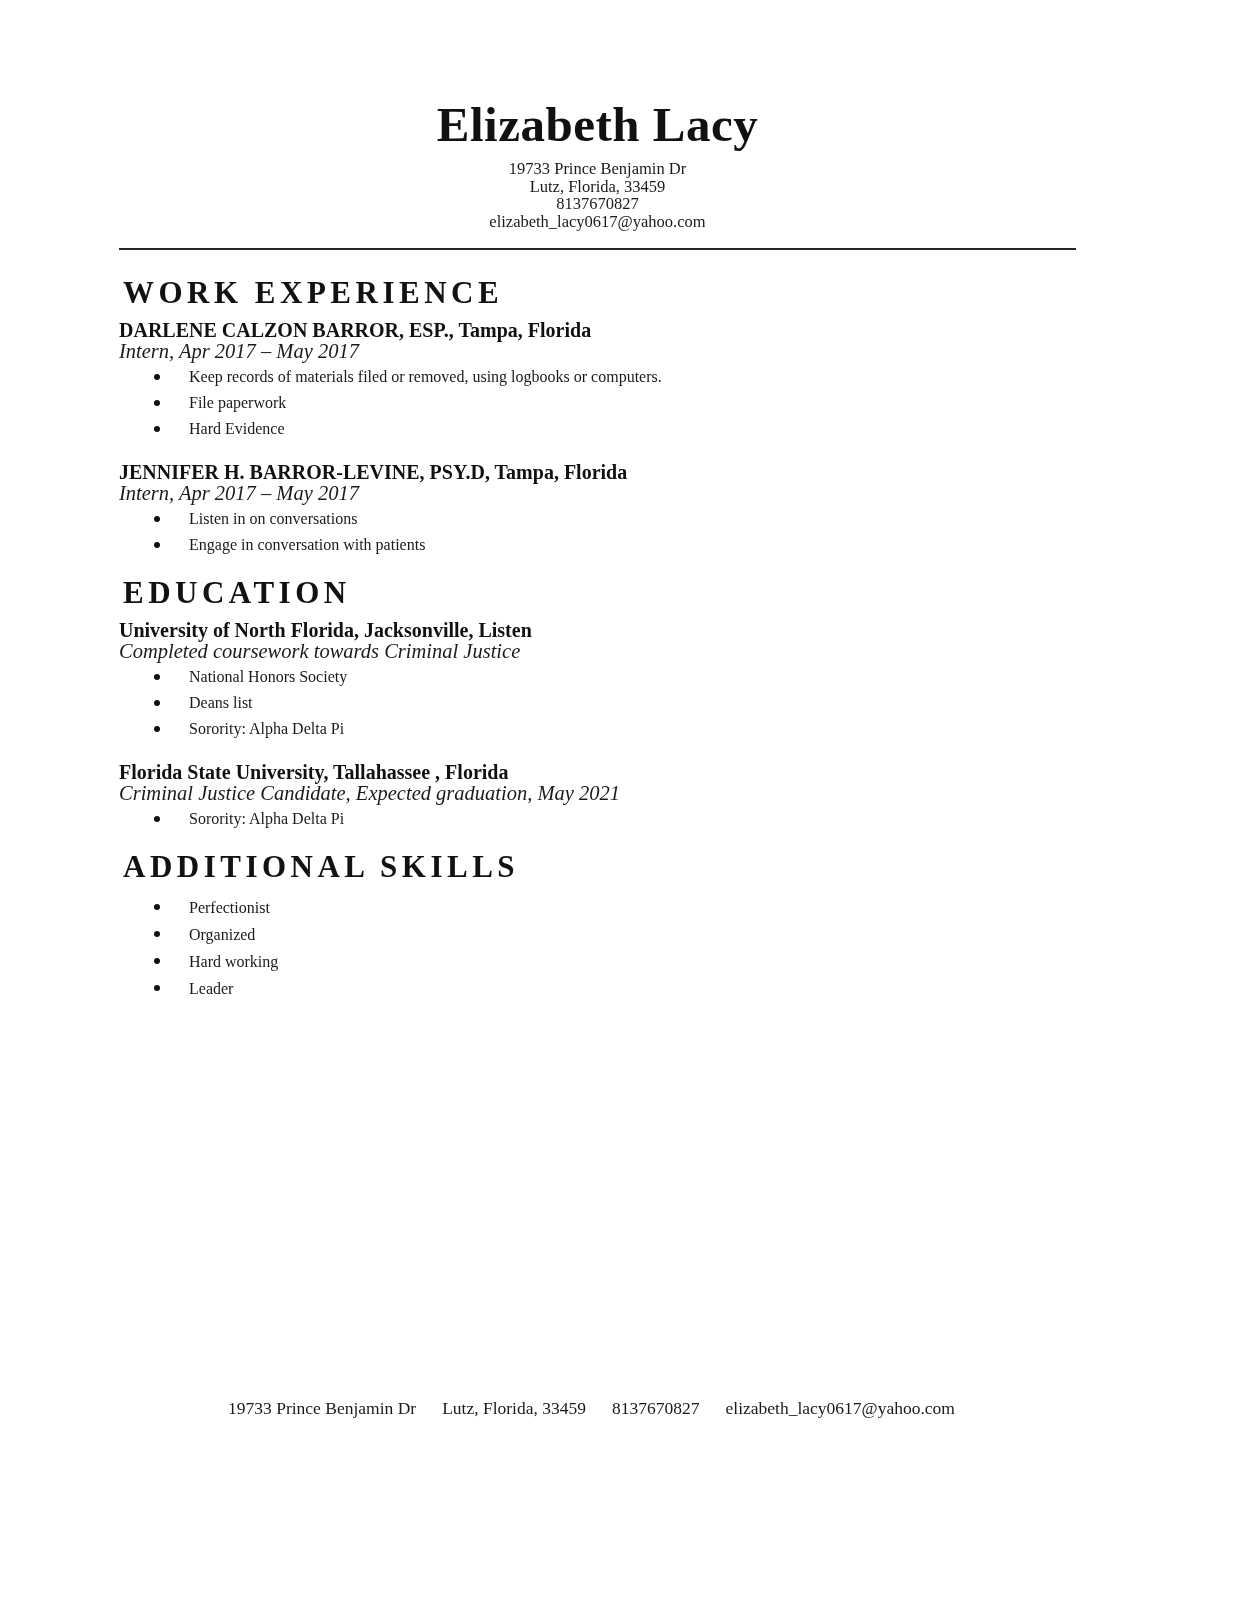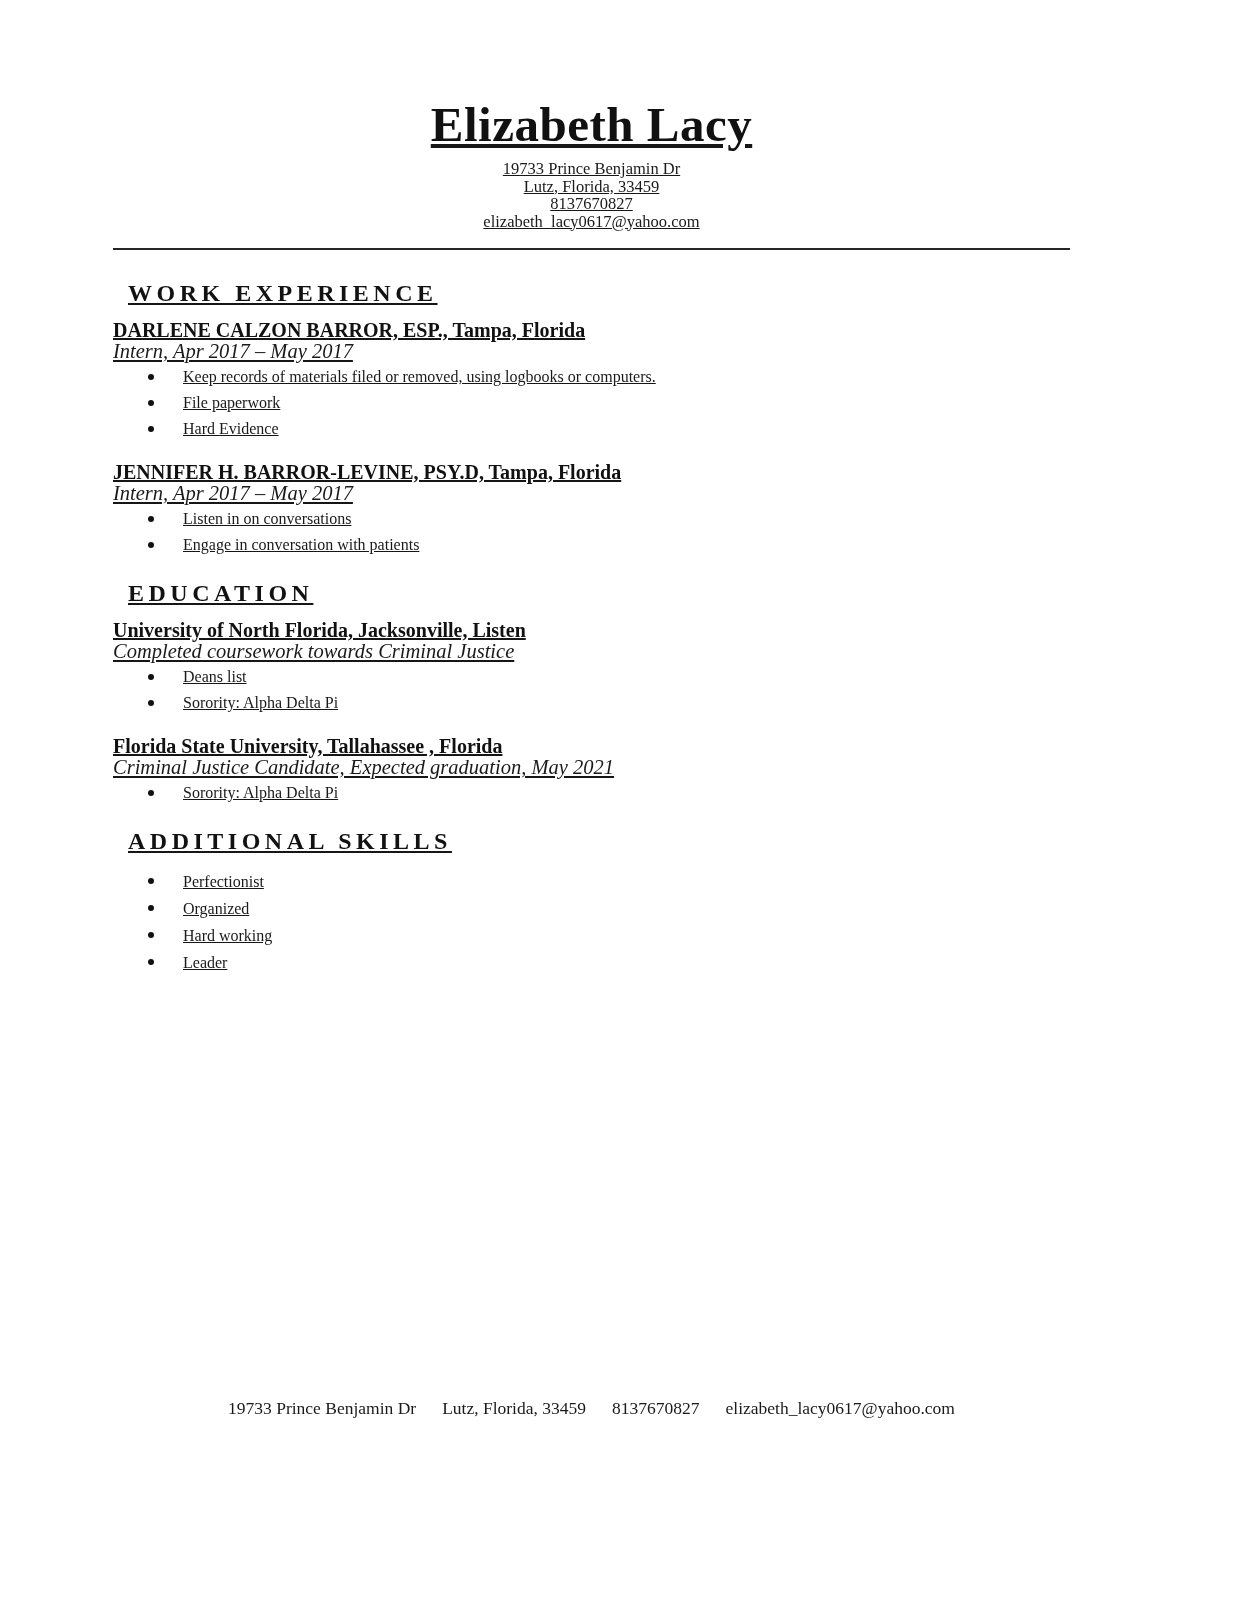--- a/index.html
+++ b/index.html
@@ -11,24 +11,23 @@
     position: relative;
     width: 1250px;
     height: 1611px;
     background: #ffffff;
     color: #161616;
     font-family: "Liberation Serif", "DejaVu Serif", serif;
     overflow: hidden;
   }
   .content {
     position: absolute;
-    left: 113px;
+    left: 119px;
     top: 0;
     width: 957px;
-    text-decoration: underline;
   }
   .name {
     margin: 98px 0 0 0;
     text-align: center;
     font-size: 49px;
     font-weight: bold;
     line-height: 54px;
     letter-spacing: 0.5px;
     color: #111111;
   }
@@ -39,22 +38,22 @@
     line-height: 17.5px;
     color: #1a1a1a;
   }
   .rule {
     border: none;
     border-top: 2px solid #262626;
     margin: 18px 0 0 0;
     width: 100%;
   }
   .section-heading {
-    margin: 30px 0 0 15px;
-    font-size: 24px;
+    margin: 30px 0 0 4px;
+    font-size: 31px;
     font-weight: bold;
     letter-spacing: 4.5px;
     line-height: 26px;
     color: #121212;
   }
   .section-heading.later {
     margin-top: 22px;
   }
   .entry {
     margin-top: 14px;
@@ -152,20 +151,21 @@
         <li><span class="dot"></span><span>Engage in conversation with patients</span></li>
       </ul>
     </div>
 
     <h2 class="section-heading later">EDUCATION</h2>
 
     <div class="entry">
       <div class="entry-title">University of North Florida, Jacksonville, Listen</div>
       <div class="entry-sub">Completed coursework towards Criminal Justice</div>
       <ul class="bullets">
+        <li><span class="dot"></span><span>National Honors Society</span></li>
         <li><span class="dot"></span><span>Deans list</span></li>
         <li><span class="dot"></span><span>Sorority: Alpha Delta Pi</span></li>
       </ul>
     </div>
 
     <div class="entry">
       <div class="entry-title">Florida State University, Tallahassee , Florida</div>
       <div class="entry-sub">Criminal Justice Candidate, Expected graduation, May 2021</div>
       <ul class="bullets">
         <li><span class="dot"></span><span>Sorority: Alpha Delta Pi</span></li>

